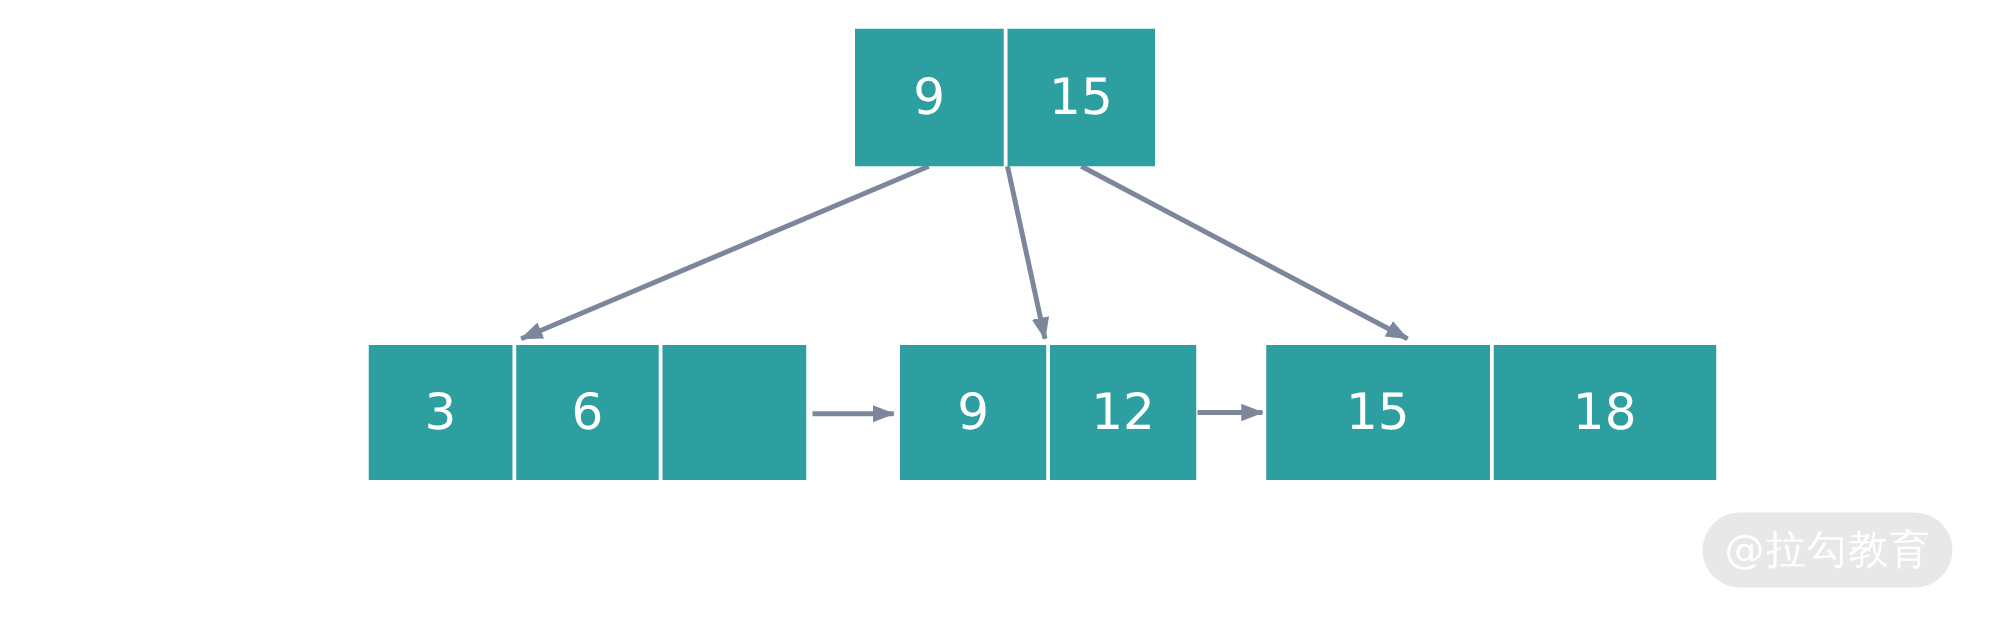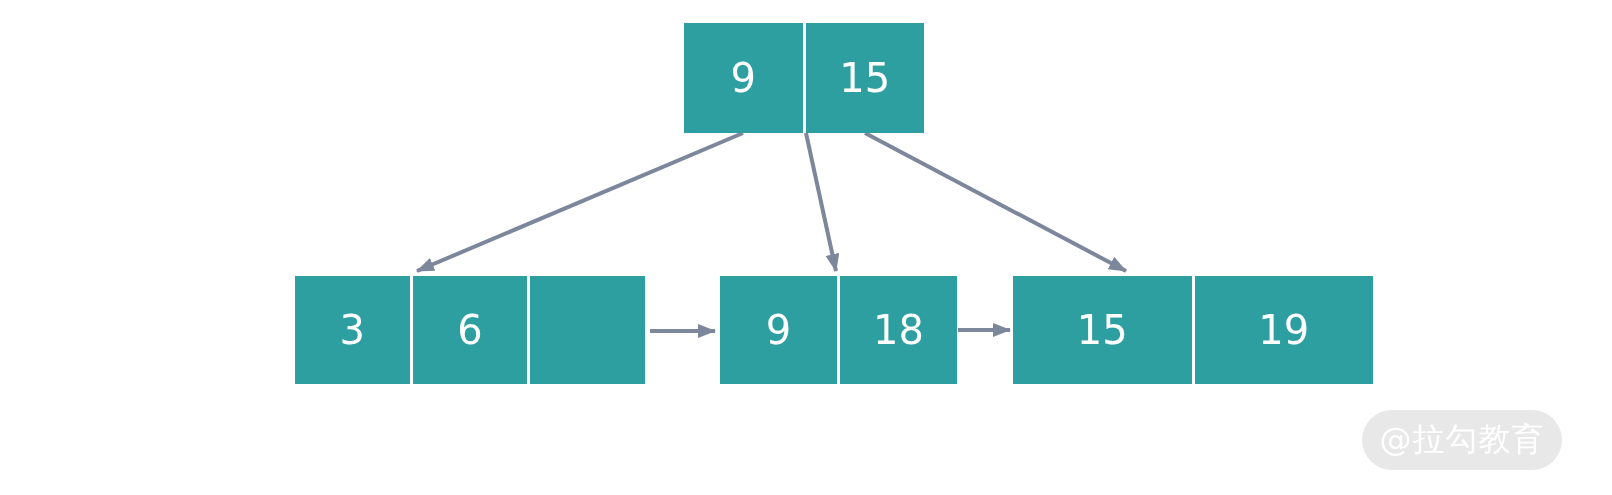--- a/index.html
+++ b/index.html
@@ -91,25 +91,25 @@
   </div>
 
   <div class="node" id="leaf-node-1">
     <div class="cell">3</div>
     <div class="cell">6</div>
     <div class="cell"></div>
   </div>
 
   <div class="node" id="leaf-node-2">
     <div class="cell">9</div>
-    <div class="cell">18</div>
+    <div class="cell">12</div>
   </div>
 
   <div class="node" id="leaf-node-3">
     <div class="cell">15</div>
-    <div class="cell">19</div>
+    <div class="cell">18</div>
   </div>
 
   <div class="watermark">
     <span>@拉勾教育</span>
   </div>
 
 </div>
 
 </body></html>

